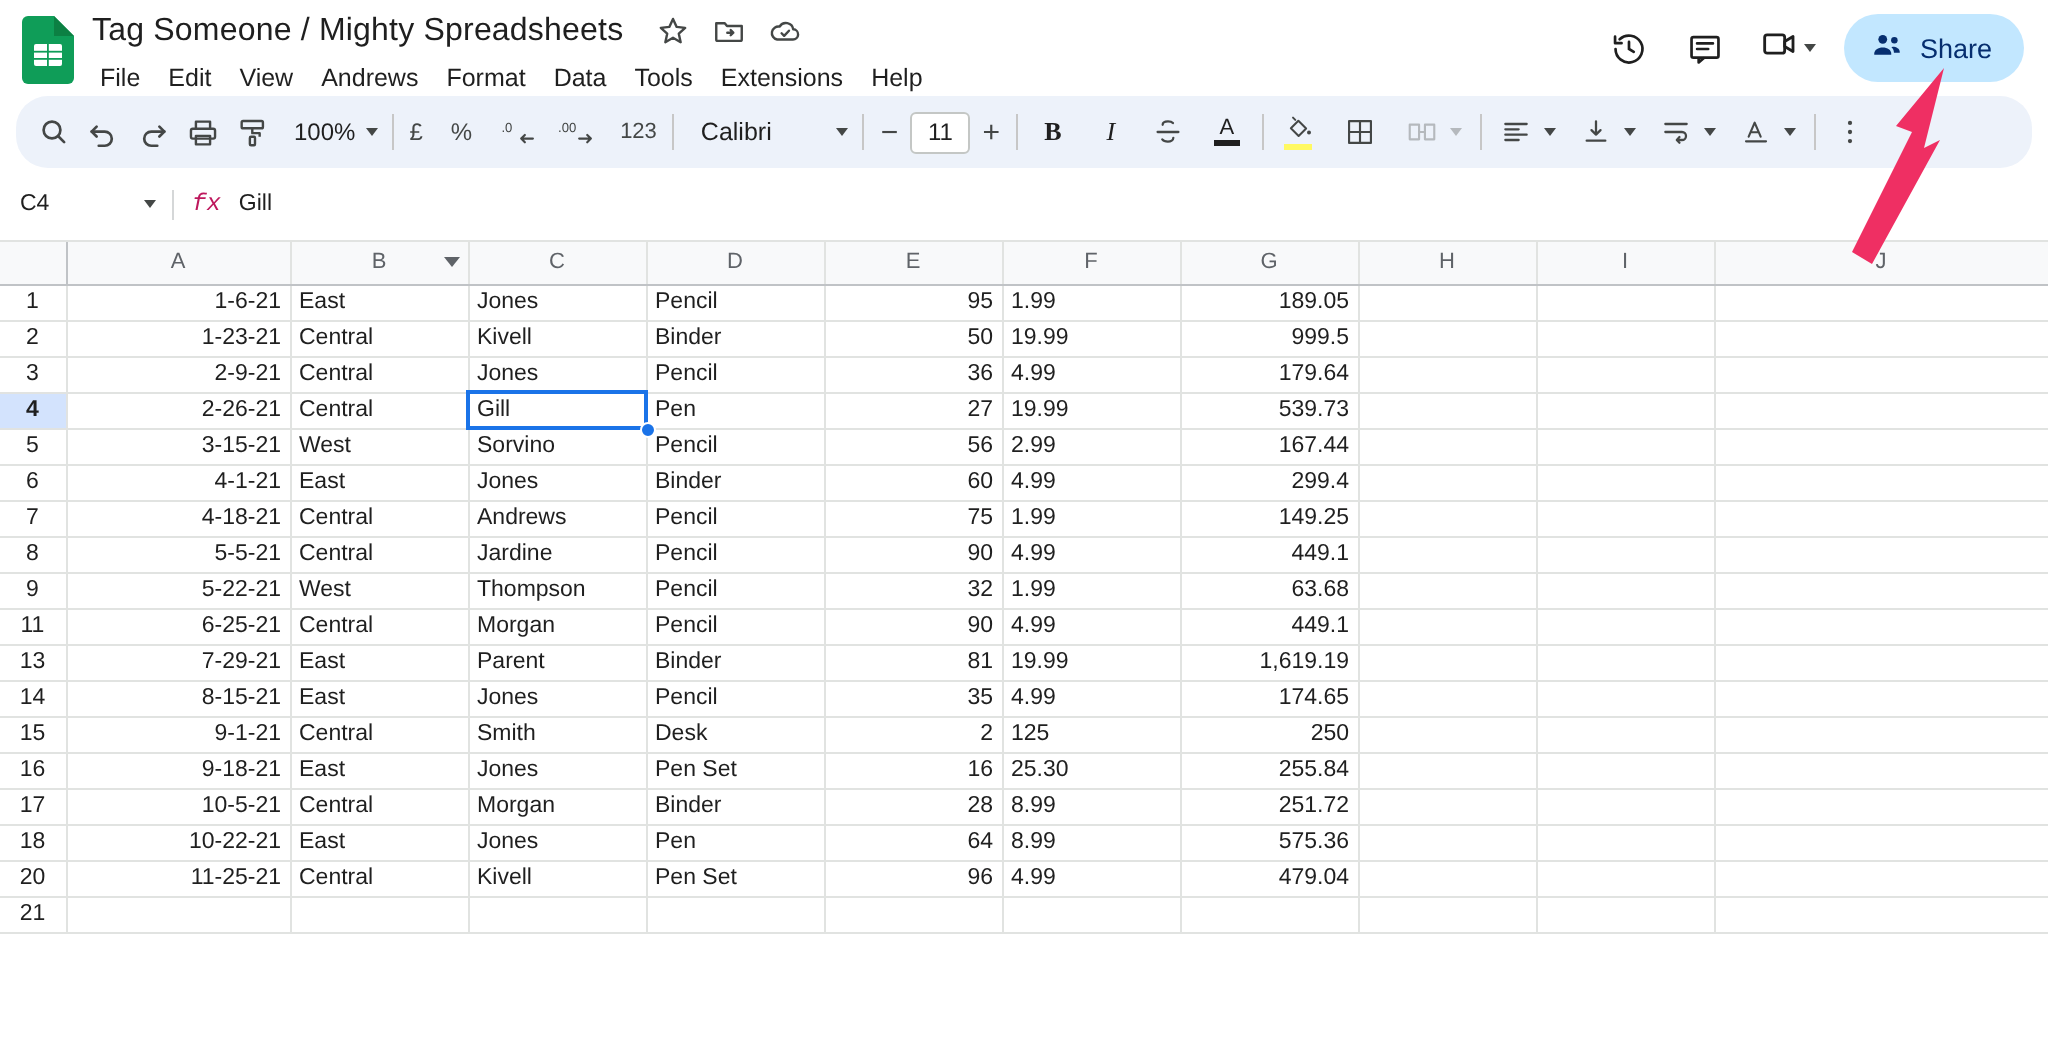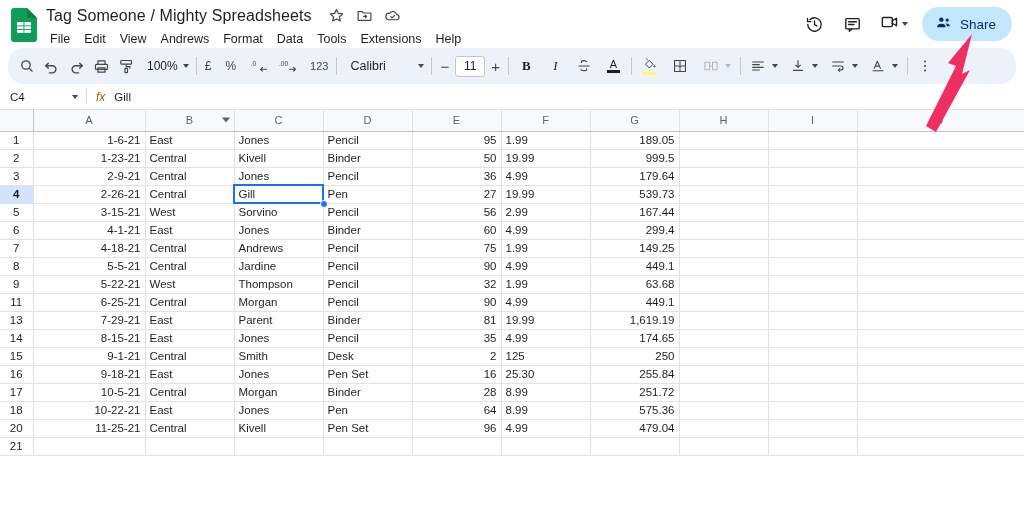--- a/index.html
+++ b/index.html
@@ -98,30 +98,30 @@
   .mini-caret {
     width: 0; height: 0; border-left: 3.5px solid transparent;
     border-right: 3.5px solid transparent; border-top: 4px solid #444746;
     margin-left: 1px; flex:none;
   }
   .mini-caret.dim { border-top-color:#b5b9bd; }
   .tb-pair { display:flex; align-items:center; border-radius:12px; cursor:pointer; height:25px; padding-right:4px;}
 
   
   .fbar {
-    height: 26px; display: flex; align-items: center;
+    height: 37px; display: flex; align-items: center;
     background: #fff; padding-left: 10px; border-bottom: 1px solid #e1e3e1;
   }
   .namebox {
     width: 62px; font-size: 11.5px; color: #1f1f1f; cursor: text;
   }
   .namebox-caret { margin-left: 0px; margin-right: 8px; cursor:pointer; }
   .fbar-sep { width:1px; height:15px; background:#d5d7d8; margin-right:9px; }
-  .fx { font-size: 12px; color: #a16207; font-style: italic;
-        font-family: Liberation Sans, sans-serif; margin-right: 9px; text-align: right; }
+  .fx { font-size: 12px; color: #be185d; font-style: italic;
+        font-family: Liberation Mono, monospace; margin-right: 9px; text-align: right; }
   .fcontent { font-size: 11.5px; color: #1f1f1f; flex: 1; cursor: text; }
 
   
   .grid-area { position: relative; width: 1024px; height: 383px; overflow: hidden; background:#fff; }
   table.sheet { border-collapse: collapse; table-layout: fixed; width: 1024px; }
   table.sheet th, table.sheet td {
     border-right: 1px solid #e1e3e1; border-bottom: 1px solid #e1e3e1;
     font-weight: normal; font-size: 11.5px; color: #1f1f1f;
     height: 18px; padding: 0 4px; overflow: hidden; white-space: nowrap;
     background: #fff;

